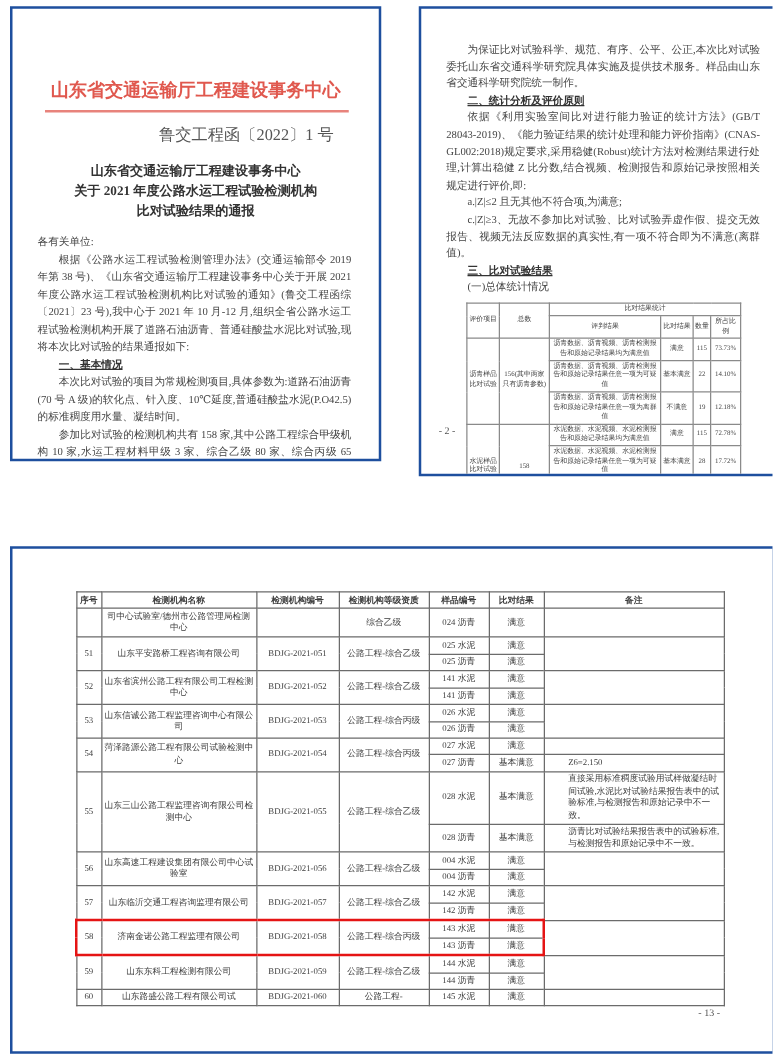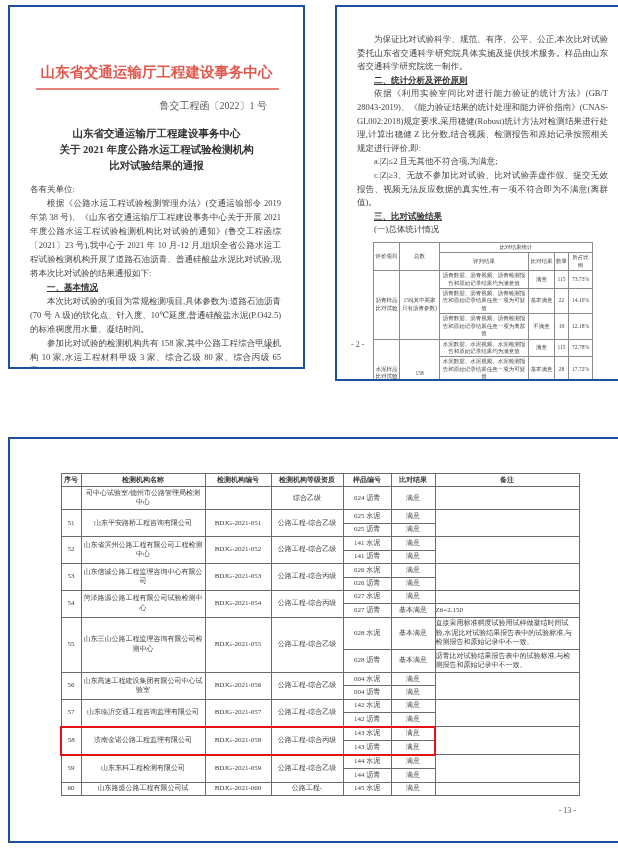--- a/index.html
+++ b/index.html
@@ -5,42 +5,42 @@
   html,body{margin:0;padding:0;background:#ffffff;}
   body{width:618px;height:848px;position:relative;font-family:"Liberation Serif","DejaVu Serif",serif;}
   .panel{position:absolute;background:#fff;border:2px solid #1e4f9e;box-sizing:border-box;overflow:hidden;}
   .panel1{left:8px;top:5px;width:297px;height:364px;}
   .panel2{left:315px;top:5px;width:297px;height:376px;margin-left:20px;}
   .panel3{left:8px;top:437px;width:612px;height:406px;}
 
   
   .org-header{margin-top:56px;text-align:center;color:#e0584e;font-weight:bold;font-size:14.5px;white-space:nowrap;}
   .red-rule{border:0;border-top:2px solid #e8837c;margin:6px 24px 0 26px;}
-  .doc-number{text-align:right;margin:9px 36px 0 0;font-size:10px;color:#555;}
+  .doc-number{text-align:right;margin:9px 36px 0 0;font-size:13px;color:#555;}
   .doc-title{margin-top:13px;text-align:center;font-weight:bold;font-size:10.5px;line-height:1.5;color:#333;}
   .docbody{margin:10px 22px 0 20px;font-size:8.5px;line-height:1.64;color:#444;text-align:justify;}
   .docbody p{margin:0;}
   p.indent{text-indent:2em;}
   p.plain{text-indent:0;margin-top:6px;}
   p.heading{font-weight:bold;text-indent:2em;color:#333;text-decoration:underline;}
   .pagenum{position:absolute;font-size:8px;color:#555;}
   .pn-1{right:28px;bottom:16px;}
   .pn-2{left:14px;bottom:30px;}
   .pn-13{right:42px;bottom:26px;}
 
   
   .p2 .docbody{margin-top:26px;line-height:1.6;}
   table.stats{margin:5px 0 0 36px;border-collapse:collapse;font-size:5.5px;color:#444;table-layout:fixed;width:219px;}
   table.stats th,table.stats td{border:1px solid #8a8a8a;padding:1px;text-align:center;line-height:1.35;font-weight:normal;overflow:hidden;}
 
   
   table.list{margin:34px 0 0 50px;border-collapse:collapse;font-size:7px;color:#3d3d3d;table-layout:fixed;width:518px;}
   table.list th,table.list td{border:1px solid #6b6b6b;padding:1.5px 2px;text-align:center;line-height:1.35;overflow:hidden;}
   table.list th{font-weight:bold;}
-  table.list td.remark{text-align:left;padding-left:0;}
+  table.list td.remark{text-align:left;padding-left:19px;}
   .hl-top{border-top:2.5px solid #e51414 !important;}
   .hl-bottom{border-bottom:2.5px solid #e51414 !important;}
   .hl-left{border-left:2.5px solid #e51414 !important;}
   .hl-right{border-right:2.5px solid #e51414 !important;}
 </style>
 </head>
 <body>
 
 <div class="panel panel1">
   <div class="org-header">山东省交通运输厅工程建设事务中心</div>

